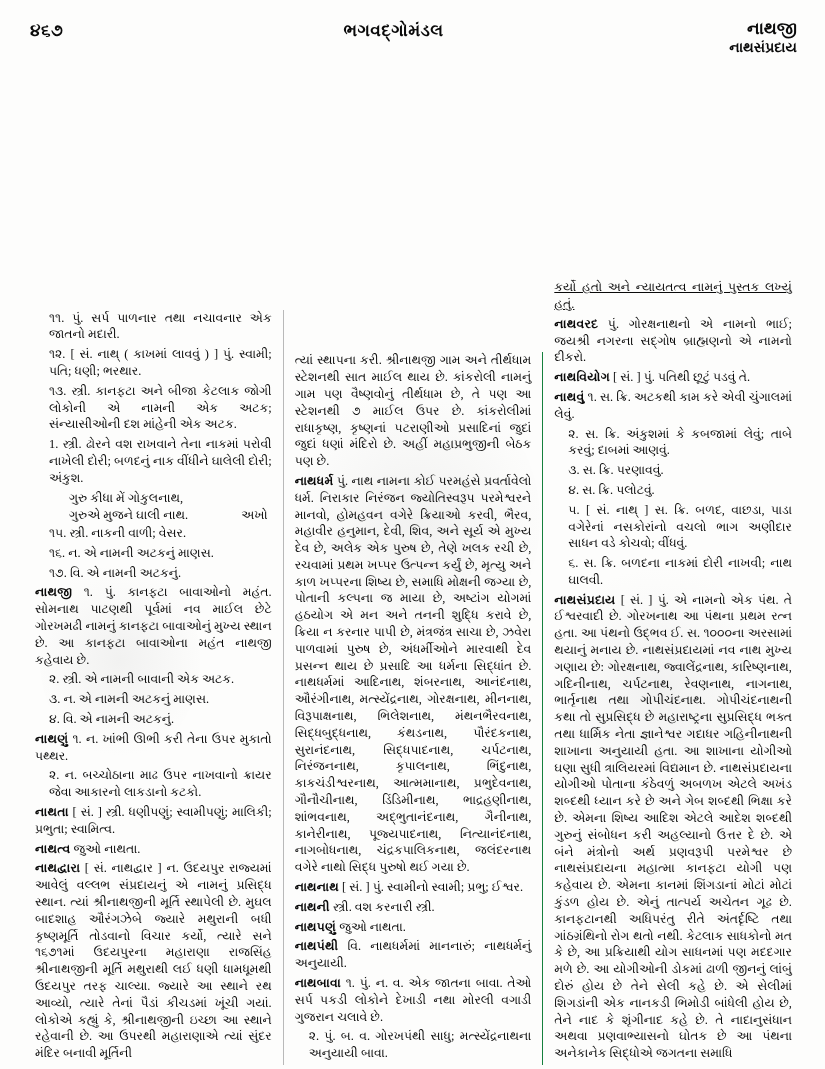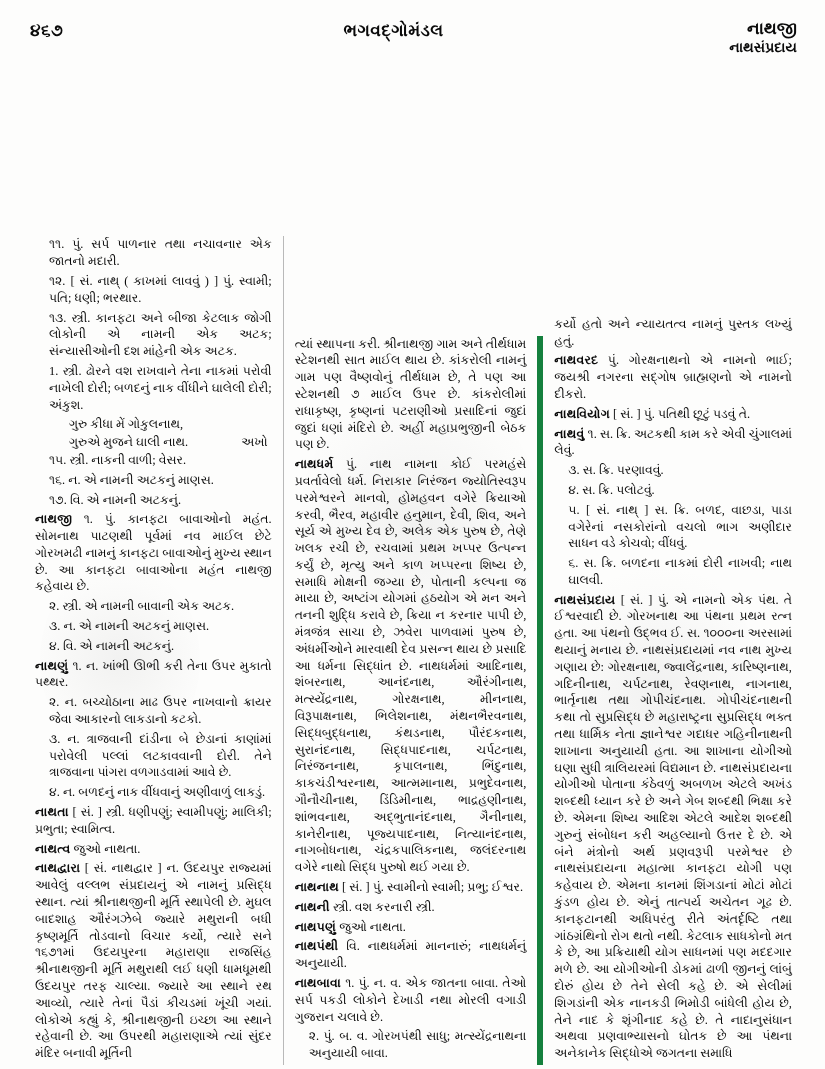--- a/index.html
+++ b/index.html
@@ -76,21 +76,21 @@
     box-sizing: border-box;
     padding: 0 11px;
     font-size: 12.4px;
     line-height: 1.355;
     text-align: justify;
     text-justify: inter-word;
     overflow: hidden;
     position: relative;
   }
   .col-1 { border-right: 1px solid #b9b9b9; }
-  .col-2 { border-right: 6px solid #15803d; }
+  .col-2 { border-right: 1px solid #15803d; }
   .col-3 { }
 
   .entry { margin: 0 0 4px 0; }
   .para {
     margin: 0 0 3px 0;
     text-indent: 0;
     padding-left: 14px;
   }
   .para.first { padding-left: 0; }
   .headword {
@@ -140,41 +140,40 @@
         </div>
         <div class="sense">૧૫. સ્ત્રી. નાકની વાળી; વેસર.</div>
         <div class="sense">૧૬. ન. એ નામની અટકનું માણસ.</div>
         <div class="sense">૧૭. વિ. એ નામની અટકનું.</div>
         <div class="para first entry"><span class="headword">નાથજી</span><span> ૧. પું. કાનફટા બાવાઓનો મહંત. સોમનાથ પાટણથી પૂર્વમાં નવ માઈલ છેટે ગોરખમઢી નામનું કાનફટા બાવાઓનું મુખ્ય સ્થાન છે. આ કાનફટા બાવાઓના મહંત નાથજી કહેવાય છે.</span></div>
         <div class="sense">૨. સ્ત્રી. એ નામની બાવાની એક અટક.</div>
         <div class="sense">૩. ન. એ નામની અટકનું માણસ.</div>
         <div class="sense">૪. વિ. એ નામની અટકનું.</div>
         <div class="para first entry"><span class="headword">નાથણું</span><span> ૧. ન. ખાંભી ઊભી કરી તેના ઉપર મુકાતો પથ્થર.</span></div>
         <div class="sense">૨. ન. બચ્ચોઠાના માઢ ઉપર નાખવાનો ક્રાયર જેવા આકારનો લાકડાનો કટકો.</div>
-        <div class="sense">૩. ન. ત્રાજવાની દાંડીના બે છેડાનાં કાણાંમાં પરોવેલી પલ્લાં લટકાવવાની દોરી. તેને ત્રાજવાના પાંગરા વળગાડવામાં આવે છે.</div>
-        <div class="sense">૪. ન. બળદનું નાક વીંધવાનું અણીવાળું લાકડું.</div>
         <div class="para first entry"><span class="headword">નાથતા</span><span> [ સં. ] સ્ત્રી. ધણીપણું; સ્વામીપણું; માલિકી; પ્રભુતા; સ્વામિત્વ.</span></div>
         <div class="para first entry"><span class="headword">નાથત્વ</span><span> જુઓ નાથતા.</span></div>
         <div class="para first entry"><span class="headword">નાથદ્વારા</span><span> [ સં. નાથદ્વાર ] ન. ઉદયપુર રાજ્યમાં આવેલું વલ્લભ સંપ્રદાયનું એ નામનું પ્રસિદ્ધ સ્થાન. ત્યાં શ્રીનાથજીની મૂર્તિ સ્થાપેલી છે. મુઘલ બાદશાહ ઔરંગઝેબે જ્યારે મથુરાની બધી કૃષ્ણમૂર્તિ તોડવાનો વિચાર કર્યો, ત્યારે સને ૧૬૭૧માં ઉદયપુરના મહારાણા રાજસિંહ શ્રીનાથજીની મૂર્તિ મથુરાથી લઈ ધણી ધામધૂમથી ઉદયપુર તરફ ચાલ્યા. જ્યારે આ સ્થાને રથ આવ્યો, ત્યારે તેનાં પૈડાં કીચડમાં ખૂંચી ગયાં. લોકોએ કહ્યું કે, શ્રીનાથજીની ઇચ્છા આ સ્થાને રહેવાની છે. આ ઉપરથી મહારાણાએ ત્યાં સુંદર મંદિર બનાવી મૂર્તિની</span></div>
       </div>
     <div class="col col-2">
         <div class="sense first" style="padding-left: 0px;">ત્યાં સ્થાપના કરી. શ્રીનાથજી ગામ અને તીર્થધામ સ્ટેશનથી સાત માઈલ થાય છે. કાંકરોલી નામનું ગામ પણ વૈષ્ણવોનું તીર્થધામ છે, તે પણ આ સ્ટેશનથી ૭ માઈલ ઉપર છે. કાંકરોલીમાં રાધાકૃષ્ણ, કૃષ્ણનાં પટરાણીઓ પ્રસાદિનાં જુદાં જુદાં ધણાં મંદિરો છે. અહીં મહાપ્રભુજીની બેઠક પણ છે.</div>
         <div class="para first entry"><span class="headword">નાથધર્મ</span><span> પું. નાથ નામના કોઈ પરમહંસે પ્રવર્તાવેલો ધર્મ. નિરાકાર નિરંજન જ્યોતિસ્વરૂપ પરમેશ્વરને માનવો, હોમહવન વગેરે ક્રિયાઓ કરવી, ભૈરવ, મહાવીર હનુમાન, દેવી, શિવ, અને સૂર્ય એ મુખ્ય દેવ છે, અલેક એક પુરુષ છે, તેણે ખલક રચી છે, રચવામાં પ્રથમ ખપ્પર ઉત્પન્ન કર્યું છે, મૃત્યુ અને કાળ ખપ્પરના શિષ્ય છે, સમાધિ મોક્ષની જગ્યા છે, પોતાની કલ્પના જ માયા છે, અષ્ટાંગ યોગમાં હઠયોગ એ મન અને તનની શુદ્ધિ કરાવે છે, ક્રિયા ન કરનાર પાપી છે, મંત્રજંત્ર સાચા છે, ઝવેરા પાળવામાં પુરુષ છે, અંધર્મીઓને મારવાથી દેવ પ્રસન્ન થાય છે પ્રસાદિ આ ધર્મના સિદ્ધાંત છે. નાથધર્મમાં આદિનાથ, શંબરનાથ, આનંદનાથ, ઔરંગીનાથ, મત્સ્યેંદ્રનાથ, ગોરક્ષનાથ, મીનનાથ, વિરૂપાક્ષનાથ, ભિલેશનાથ, મંથનભૈરવનાથ, સિદ્ધબુદ્ધનાથ, કંથડનાથ, પૌરંદકનાથ, સુરાનંદનાથ, સિદ્ધપાદનાથ, ચર્પટનાથ, નિરંજનનાથ, કૃપાલનાથ, ભિંદુનાથ, કાકચંડીશ્વરનાથ, આત્મમાનાથ, પ્રભુદેવનાથ, ગૌનૌચીનાથ, ડિંડિમીનાથ, ભાદ્રહણીનાથ, શાંભવનાથ, અદ્ભુતાનંદનાથ, ગૈનીનાથ, કાનેરીનાથ, પૂજ્યપાદનાથ, નિત્યાનંદનાથ, નાગબોધનાથ, ચંદ્રકપાલિકનાથ, જલંદરનાથ વગેરે નાથો સિદ્ધ પુરુષો થઈ ગયા છે.</span></div>
         <div class="para first entry"><span class="headword">નાથનાથ</span><span> [ સં. ] પું. સ્વામીનો સ્વામી; પ્રભુ; ઈશ્વર.</span></div>
         <div class="para first entry"><span class="headword">નાથની</span><span> સ્ત્રી. વશ કરનારી સ્ત્રી.</span></div>
         <div class="para first entry"><span class="headword">નાથપણું</span><span> જુઓ નાથતા.</span></div>
         <div class="para first entry"><span class="headword">નાથપંથી</span><span> વિ. નાથધર્મમાં માનનારું; નાથધર્મનું અનુયાયી.</span></div>
         <div class="para first entry"><span class="headword">નાથબાવા</span><span> ૧. પું. ન. વ. એક જાતના બાવા. તેઓ સર્પ પકડી લોકોને દેખાડી નથા મોરલી વગાડી ગુજરાન ચલાવે છે.</span></div>
         <div class="sense">૨. પું. બ. વ. ગોરખપંથી સાધુ; મત્સ્યેંદ્રનાથના અનુયાયી બાવા.</div>
       </div>
     <div class="col col-3">
-        <div class="sense first" style="padding-left: 0px;">કર્યો હતો અને ન્યાયતત્વ નામનું પુસ્તક લખ્યું હતું.</div>
+        <div class="sense first" style="padding-left: 0px; text-decoration: underline;">કર્યો હતો અને ન્યાયતત્વ નામનું પુસ્તક લખ્યું હતું.</div>
         <div class="para first entry"><span class="headword">નાથવરદ</span><span> પું. ગોરક્ષનાથનો એ નામનો ભાઈ; જયશ્રી નગરના સદ્ગોષ બ્રાહ્મણનો એ નામનો દીકરો.</span></div>
         <div class="para first entry"><span class="headword">નાથવિયોગ</span><span> [ સં. ] પું. પતિથી છૂટું પડવું તે.</span></div>
         <div class="para first entry"><span class="headword">નાથવું</span><span> ૧. સ. ક્રિ. અટકથી કામ કરે એવી ચુંગાલમાં લેવું.</span></div>
+        <div class="sense">૨. સ. ક્રિ. અંકુશમાં કે કબજામાં લેવું; તાબે કરવું; દાબમાં આણવું.</div>
         <div class="sense">૩. સ. ક્રિ. પરણાવવું.</div>
         <div class="sense">૪. સ. ક્રિ. પલોટવું.</div>
         <div class="sense">૫. [ સં. નાથ્ ] સ. ક્રિ. બળદ, વાછડા, પાડા વગેરેનાં નસકોરાંનો વચલો ભાગ અણીદાર સાધન વડે કોચવો; વીંધવું.</div>
         <div class="sense">૬. સ. ક્રિ. બળદના નાકમાં દોરી નાખવી; નાથ ઘાલવી.</div>
         <div class="para first entry"><span class="headword">નાથસંપ્રદાય</span><span> [ સં. ] પું. એ નામનો એક પંથ. તે ઈશ્વરવાદી છે. ગોરખનાથ આ પંથના પ્રથમ રત્ન હતા. આ પંથનો ઉદ્ભવ ઈ. સ. ૧૦૦૦ના અરસામાં થયાનું મનાય છે. નાથસંપ્રદાયમાં નવ નાથ મુખ્ય ગણાય છે: ગોરક્ષનાથ, જ્વાલેંદ્રનાથ, કારિષ્ણનાથ, ગદિનીનાથ, ચર્પટનાથ, રેવણનાથ, નાગનાથ, ભાર્તૃનાથ તથા ગોપીચંદનાથ. ગોપીચંદનાથની કથા તો સુપ્રસિદ્ધ છે મહારાષ્ટ્રના સુપ્રસિદ્ધ ભક્ત તથા ધાર્મિક નેતા જ્ઞાનેશ્વર ગદાધર ગહિનીનાથની શાખાના અનુયાયી હતા. આ શાખાના યોગીઓ ઘણા સુધી ત્રાલિયરમાં વિદ્યમાન છે. નાથસંપ્રદાયના યોગીઓ પોતાના કંઠેવળું અબળખ એટલે અખંડ શબ્દથી ધ્યાન કરે છે અને ગેબ શબ્દથી ભિક્ષા કરે છે. એમના શિષ્ય આદિશ એટલે આદેશ શબ્દથી ગુરુનું સંબોધન કરી અહલ્યાનો ઉત્તર દે છે. એ બંને મંત્રોનો અર્થ પ્રણવરૂપી પરમેશ્વર છે નાથસંપ્રદાયના મહાત્મા કાનફટા યોગી પણ કહેવાય છે. એમના કાનમાં શિંગડાનાં મોટાં મોટાં કુંડળ હોય છે. એનું તાત્પર્ય અચેતન ગૂઢ છે. કાનફટાનથી અધિપરંતુ રીતે અંતર્દૃષ્ટિ તથા ગાંઠગ્રંથિનો રોગ થતો નથી. કેટલાક સાધકોનો મત કે છે, આ પ્રક્રિયાથી યોગ સાધનમાં પણ મદદગાર મળે છે. આ યોગીઓની ડોકમાં ઢાળી જીનનું લાંબું દોરું હોય છે તેને સેલી કહે છે. એ સેલીમાં શિગડાંની એક નાનકડી ભિમોડી બાંધેલી હોય છે, તેને નાદ કે શૃંગીનાદ કહે છે. તે નાદાનુસંધાન અથવા પ્રણવાભ્યાસનો ઘોતક છે આ પંથના અનેકાનેક સિદ્ધોએ જગતના સમાધિ</span></div>
       </div>
   </div>
 
 </div>
 

